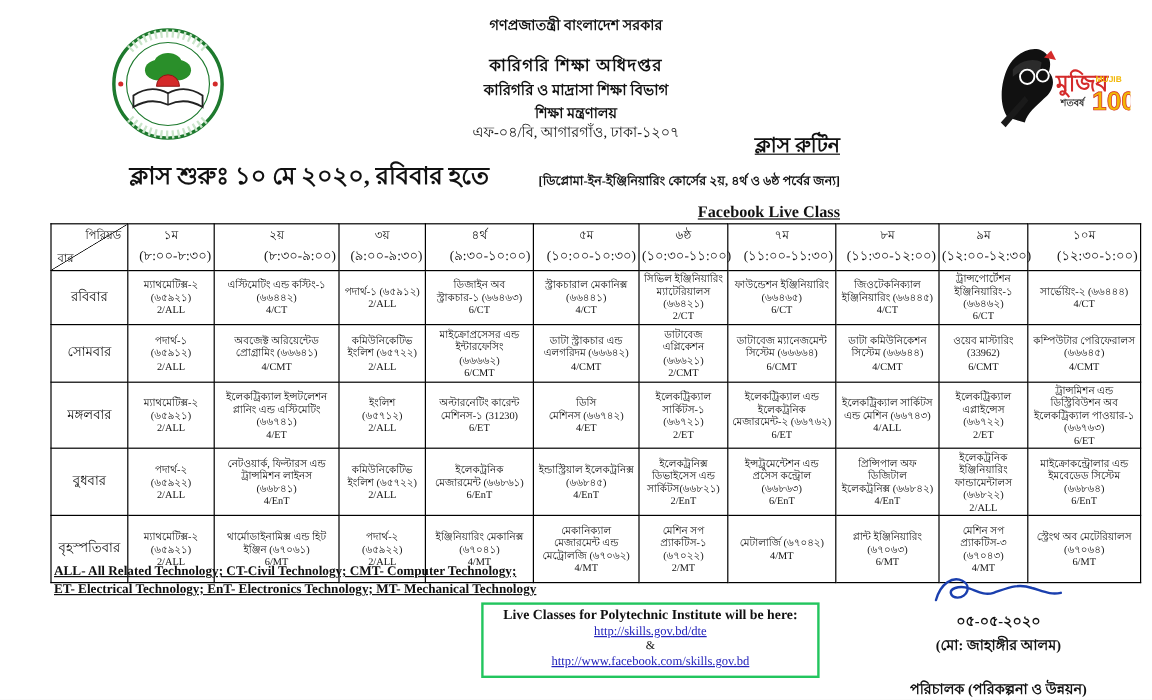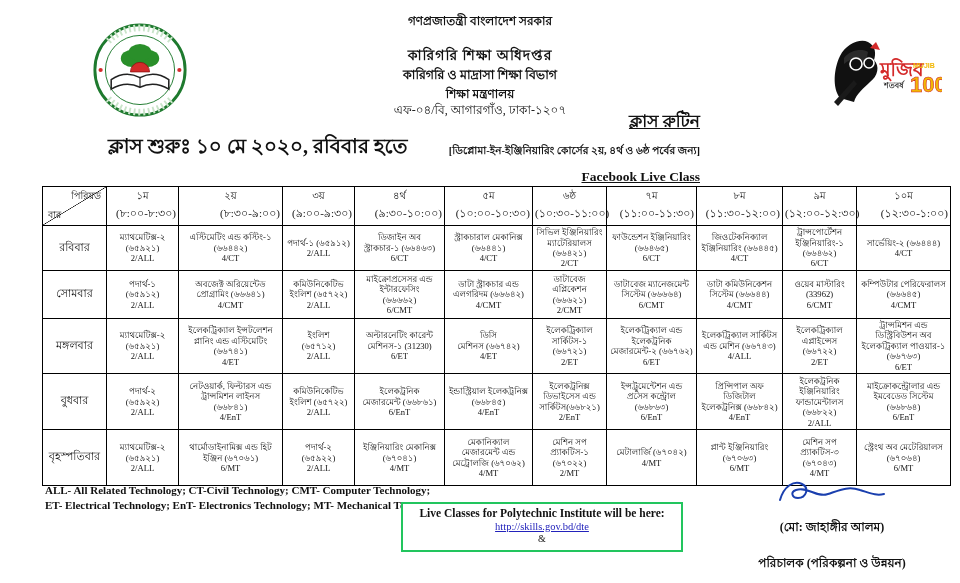--- a/index.html
+++ b/index.html
@@ -49,33 +49,33 @@
 
   .corner-cell { position: relative; padding: 0; }
   .corner-diag {
     position: absolute; inset: 0;
     background: linear-gradient(to bottom right, transparent calc(50% - 0.6px), #000 50%, transparent calc(50% + 0.6px));
   }
   .corner-period { position: absolute; top: 2px; right: 5px; font-size: 9.5px; }
   .corner-day { position: absolute; bottom: 2px; left: 5px; font-size: 9.5px; }
 
   
-  .legend { position: absolute; top: 483px; left: 45px; font-size: 11px; font-weight: bold; line-height: 1.35; }
+  .legend { position: absolute; top: 469px; left: 45px; font-size: 11px; font-weight: bold; line-height: 1.35; text-decoration: underline; }
   .live-box {
     position: absolute; top: 502px; left: 401px; width: 282px;
     border: 2px solid #22c55e; text-align: center; padding: 3px 4px 6px 4px; background: #fff;
   }
   .live-box-heading { font-size: 11.5px; font-weight: bold; }
   .live-link { display: block; font-size: 10.5px; color: #2222bb; text-decoration: underline; margin-top: 2px; }
   .amp { font-size: 10px; margin-top: 1px; }
 
   .sign-block { position: absolute; top: 478px; right: 28px; width: 200px; text-align: center; }
   .sign-squiggle { display: block; margin: 0 auto; }
   .sign-date { font-size: 12px; font-weight: bold; margin-top: 1px; }
-  .sign-name { font-size: 12px; font-weight: bold; margin-top: 10px; }
+  .sign-name { font-size: 12px; font-weight: bold; margin-top: 0; }
   .sign-designation { font-size: 12px; font-weight: bold; margin-top: 16px; }
 </style>
 </head>
 <body>
 
 <div class="page">
 
   <svg class="logo-left" viewBox="0 0 100 100">
     <circle cx="50" cy="50" r="47" fill="#ffffff" stroke="#1e7a2e" stroke-width="3"></circle>
     <circle cx="50" cy="50" r="36" fill="#ffffff" stroke="#1e7a2e" stroke-width="1"></circle>
@@ -369,23 +369,25 @@
 
   <div class="legend">
     <div>ALL- All Related Technology; CT-Civil Technology; CMT- Computer Technology;</div>
     <div>ET- Electrical Technology; EnT- Electronics Technology; MT- Mechanical Technology</div>
   </div>
 
   <div class="live-box">
     <div class="live-box-heading">Live Classes for Polytechnic Institute will be here:</div>
     <a class="live-link" href="#">http://skills.gov.bd/dte</a>
     <div class="amp">&amp;</div>
+    <a class="live-link" href="#">http://www.facebook.com/skills.gov.bd</a>
   </div>
 
   <div class="sign-block">
     <svg class="sign-squiggle" width="120" height="30" viewBox="0 0 120 30">
       <path d="M8 22 C12 8 22 2 30 6 C38 10 34 20 26 20 C20 20 18 14 24 12 C36 8 44 20 56 16 C68 12 76 8 88 12 C98 15 104 18 112 16" fill="none" stroke="#1a3fae" stroke-width="2" stroke-linecap="round"></path>
     </svg>
+    <div class="sign-date">০৫-০৫-২০২০</div>
     <div class="sign-name">(মো: জাহাঙ্গীর আলম)</div>
     <div class="sign-designation">পরিচালক (পরিকল্পনা ও উন্নয়ন)</div>
   </div>
 
 </div>
 
 </body></html>

